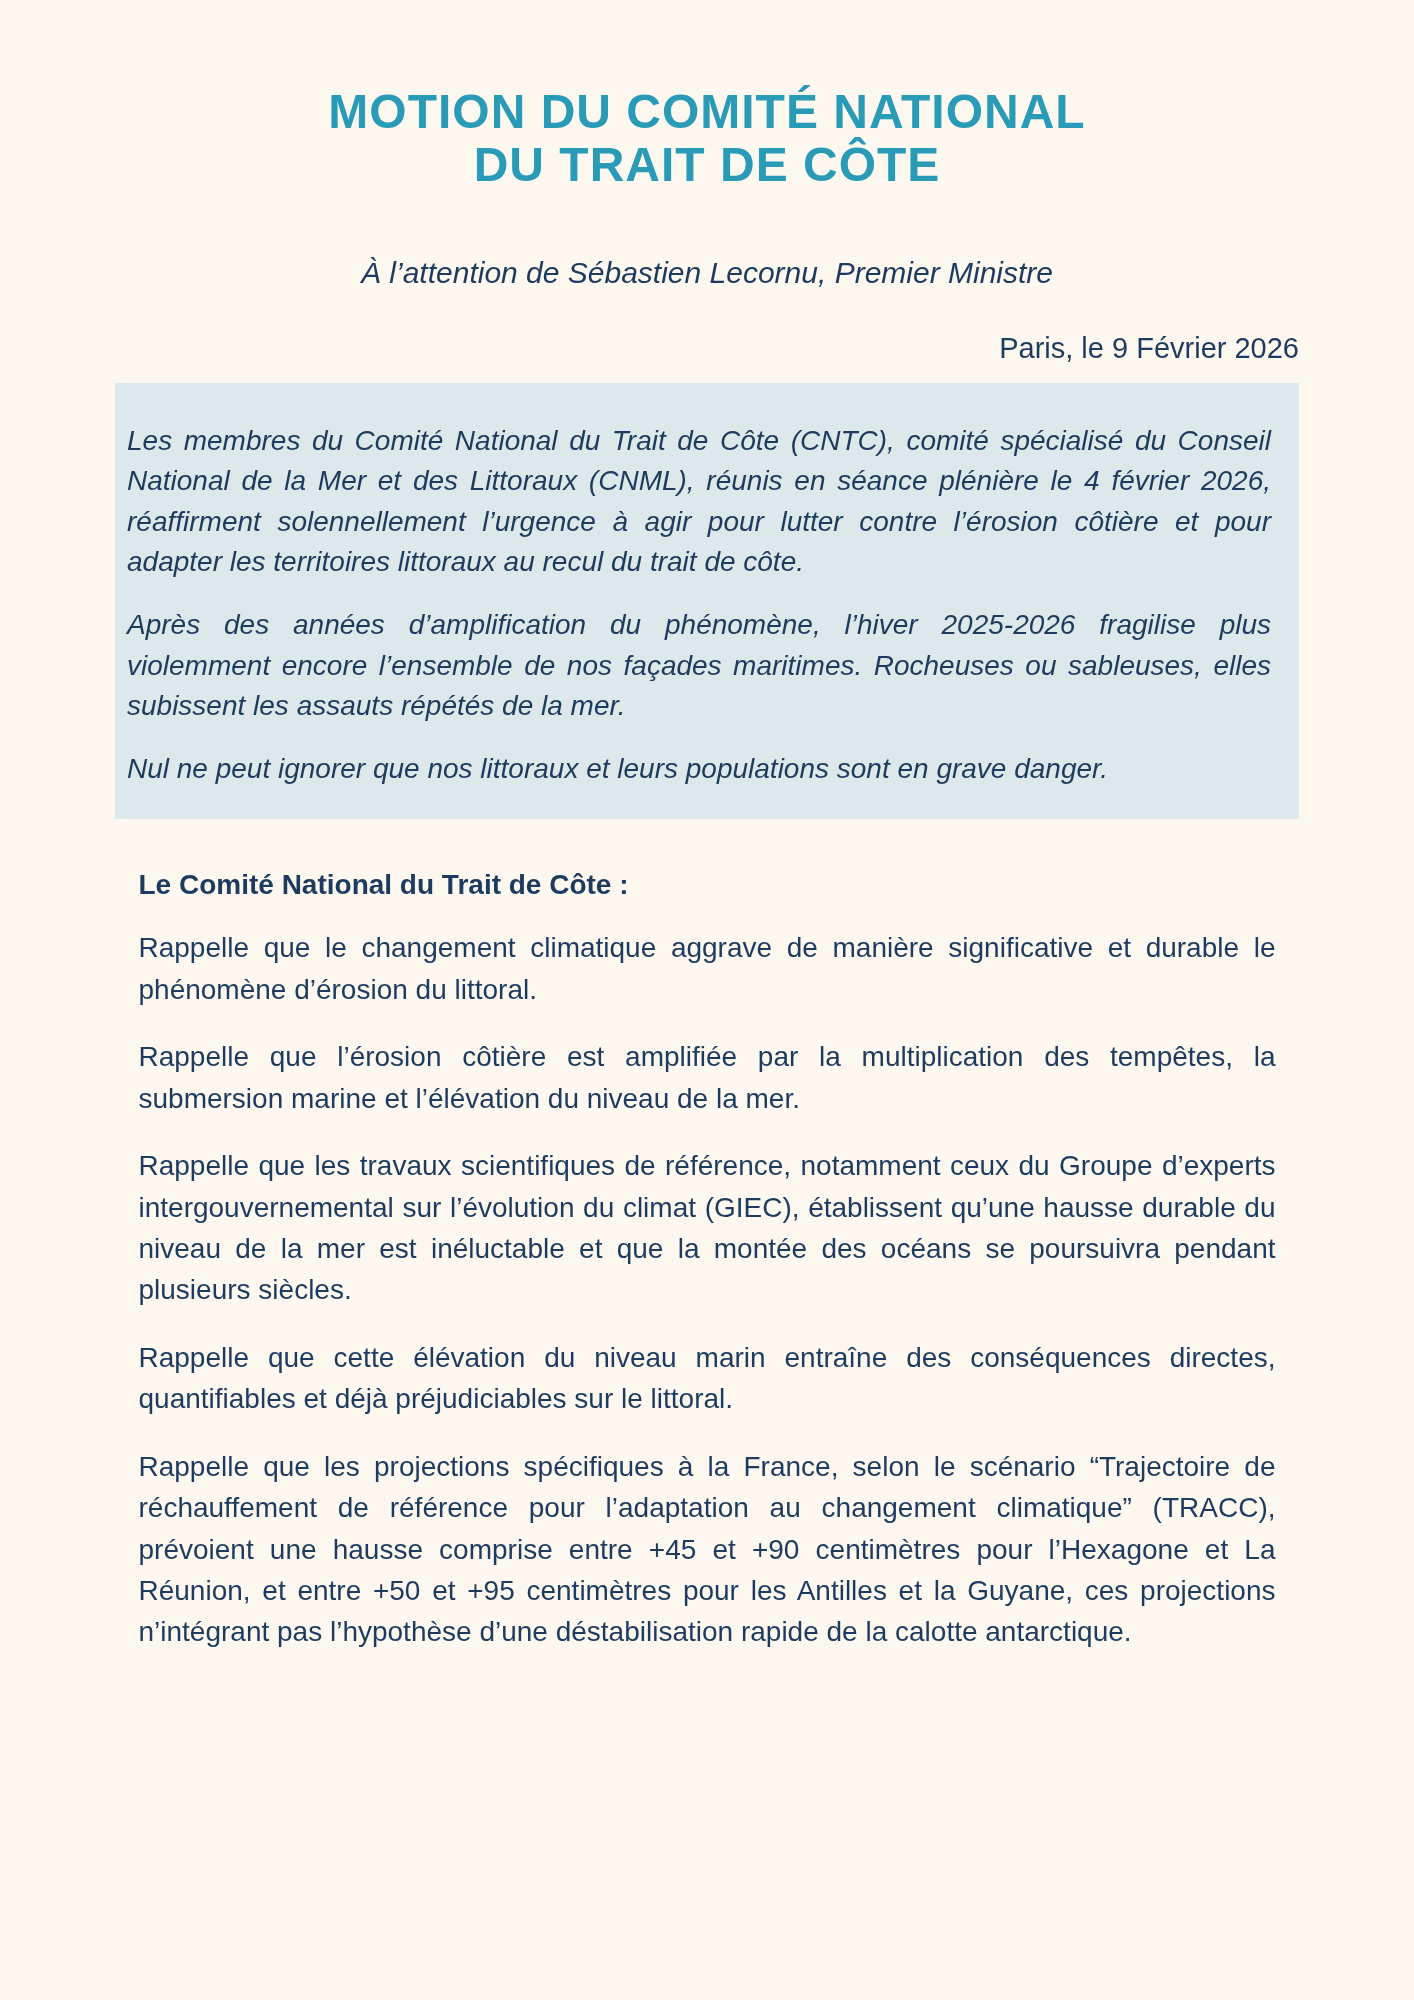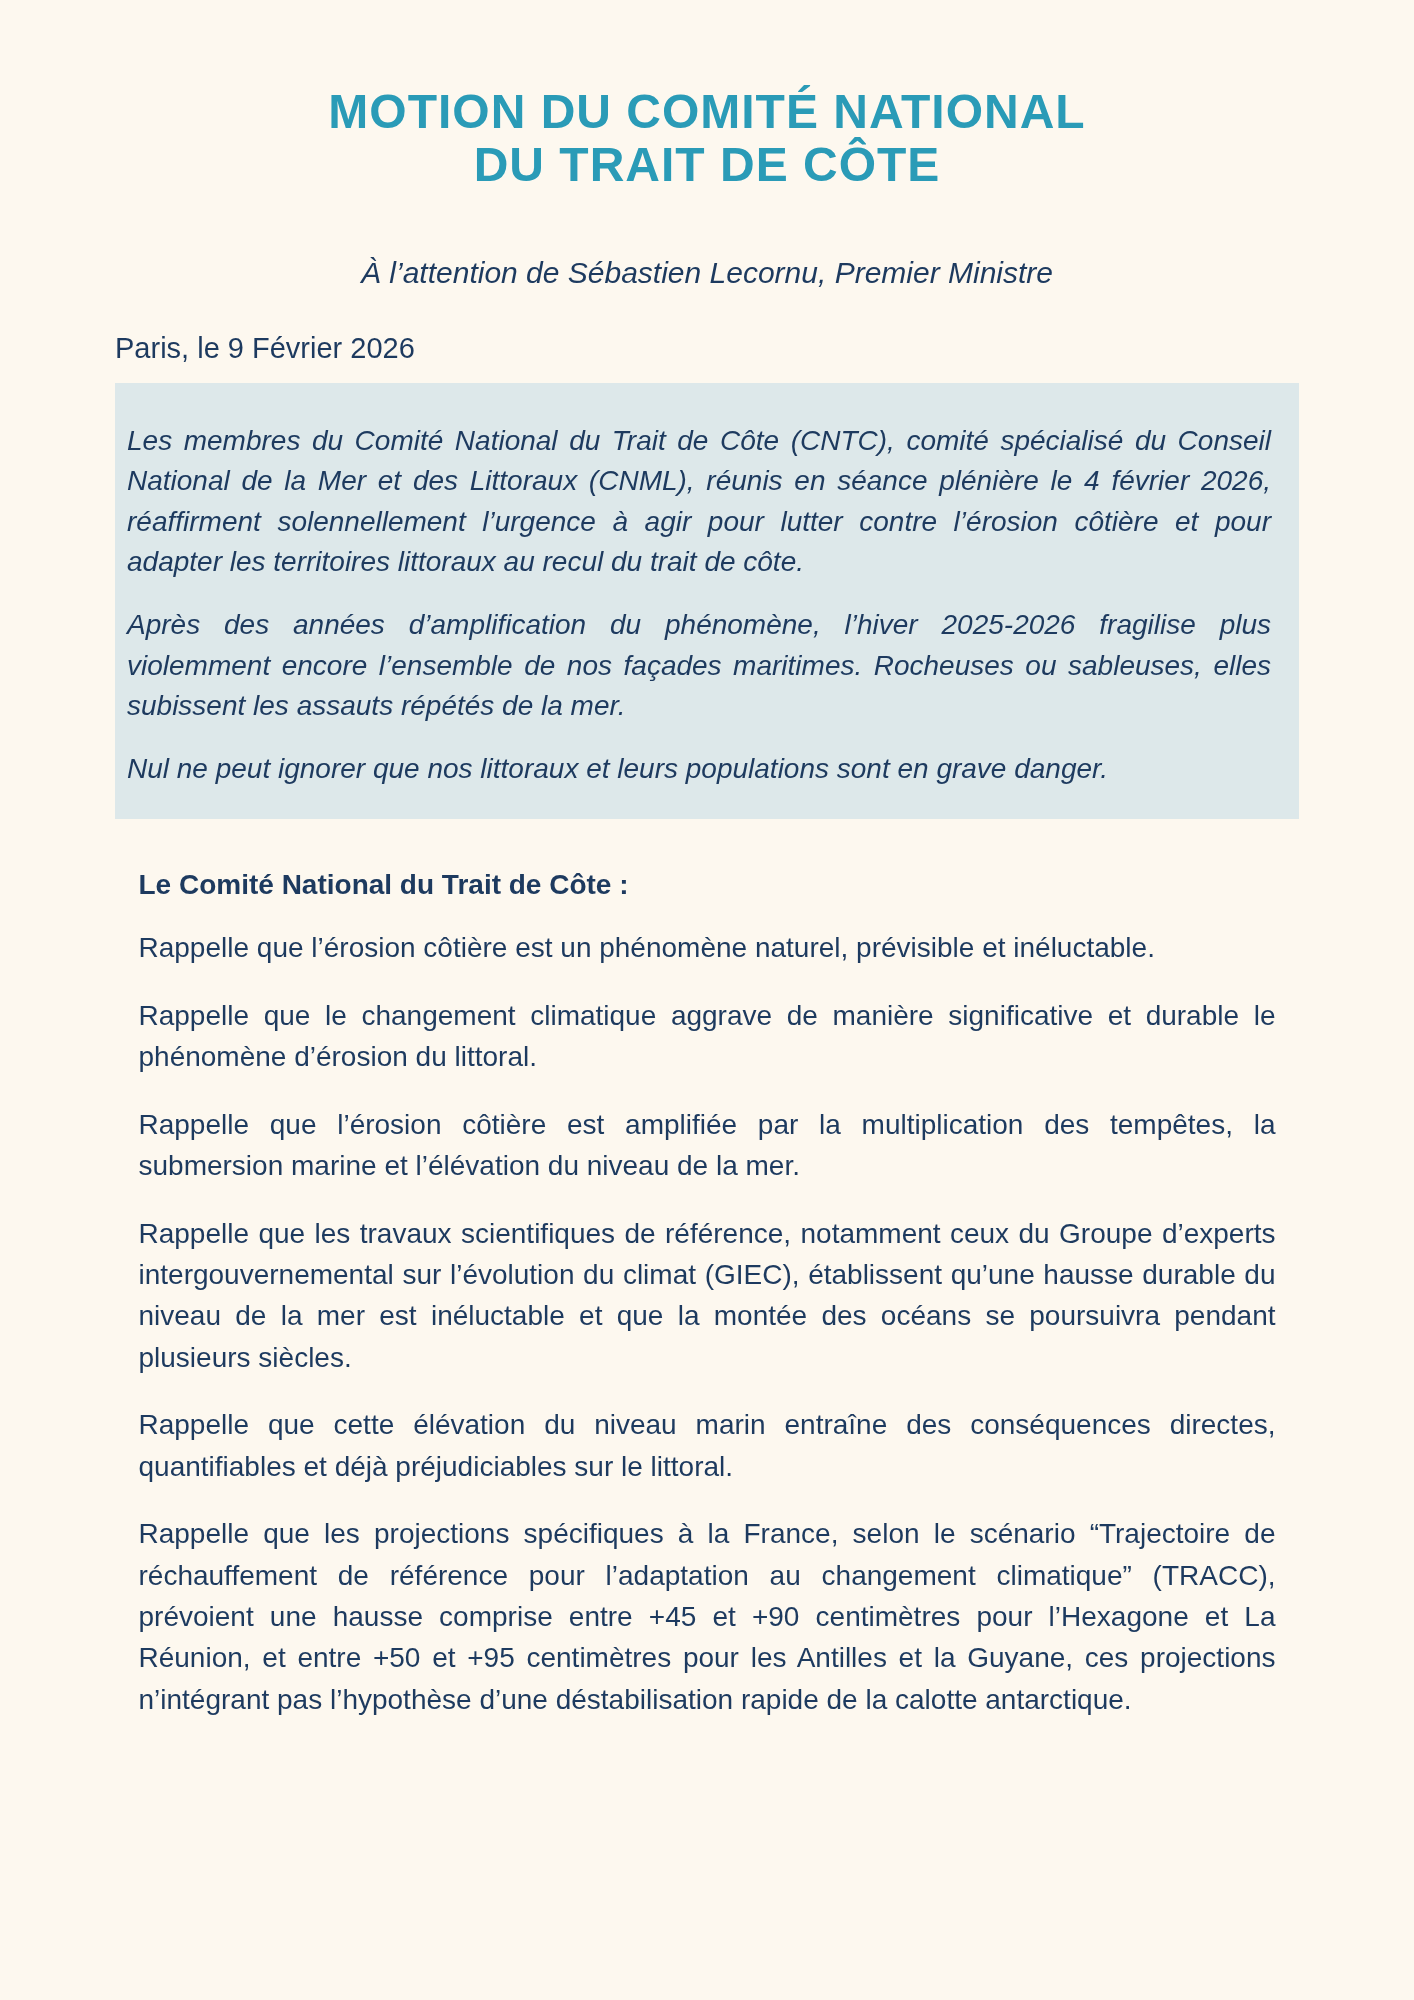--- a/index.html
+++ b/index.html
@@ -32,20 +32,21 @@
   .subtitle{
     margin-top:64px;
     text-align:center;
     font-style:italic;
     font-size:30px;
     font-weight:500;
   }
   .dateline-wrap{
     width:1184px;
     margin:42px auto 0 auto;
+    text-align:right;
     font-size:29px;
   }
   .highlight-box{
     width:1184px;
     margin:18px auto 0 auto;
     background:var(--box_bg);
     padding:38px 28px 30px 12px;
   }
   .highlight-box p{
     font-style:italic;
@@ -88,21 +89,20 @@
   </div>
 
   <div class="highlight-box">
     <p>Les membres du Comité National du Trait de Côte (CNTC), comité spécialisé du Conseil National de la Mer et des Littoraux (CNML), réunis en séance plénière le 4 février 2026, réaffirment solennellement l’urgence à agir pour lutter contre l’érosion côtière et pour adapter les territoires littoraux au recul du trait de côte.</p>
     <p>Après des années d’amplification du phénomène, l’hiver 2025-2026 fragilise plus violemment encore l’ensemble de nos façades maritimes. Rocheuses ou sableuses, elles subissent les assauts répétés de la mer.</p>
     <p>Nul ne peut ignorer que nos littoraux et leurs populations sont en grave danger.</p>
   </div>
 
   <div class="content">
     <div class="body-heading">Le Comité National du Trait de Côte :</div>
-    <p class="body-par">Rappelle que l’érosion côtière est un phénomène naturel, prévisible et inéluctable.</p>
     <p class="body-par">Rappelle que le changement climatique aggrave de manière significative et durable le phénomène d’érosion du littoral.</p>
     <p class="body-par">Rappelle que l’érosion côtière est amplifiée par la multiplication des tempêtes, la submersion marine et l’élévation du niveau de la mer.</p>
     <p class="body-par">Rappelle que les travaux scientifiques de référence, notamment ceux du Groupe d’experts intergouvernemental sur l’évolution du climat (GIEC), établissent qu’une hausse durable du niveau de la mer est inéluctable et que la montée des océans se poursuivra pendant plusieurs siècles.</p>
     <p class="body-par">Rappelle que cette élévation du niveau marin entraîne des conséquences directes, quantifiables et déjà préjudiciables sur le littoral.</p>
     <p class="body-par">Rappelle que les projections spécifiques à la France, selon le scénario “Trajectoire de réchauffement de référence pour l’adaptation au changement climatique” (TRACC), prévoient une hausse comprise entre +45 et +90 centimètres pour l’Hexagone et La Réunion, et entre +50 et +95 centimètres pour les Antilles et la Guyane, ces projections n’intégrant pas l’hypothèse d’une déstabilisation rapide de la calotte antarctique.</p>
   </div>
 
 </div>
 
 </body></html>

